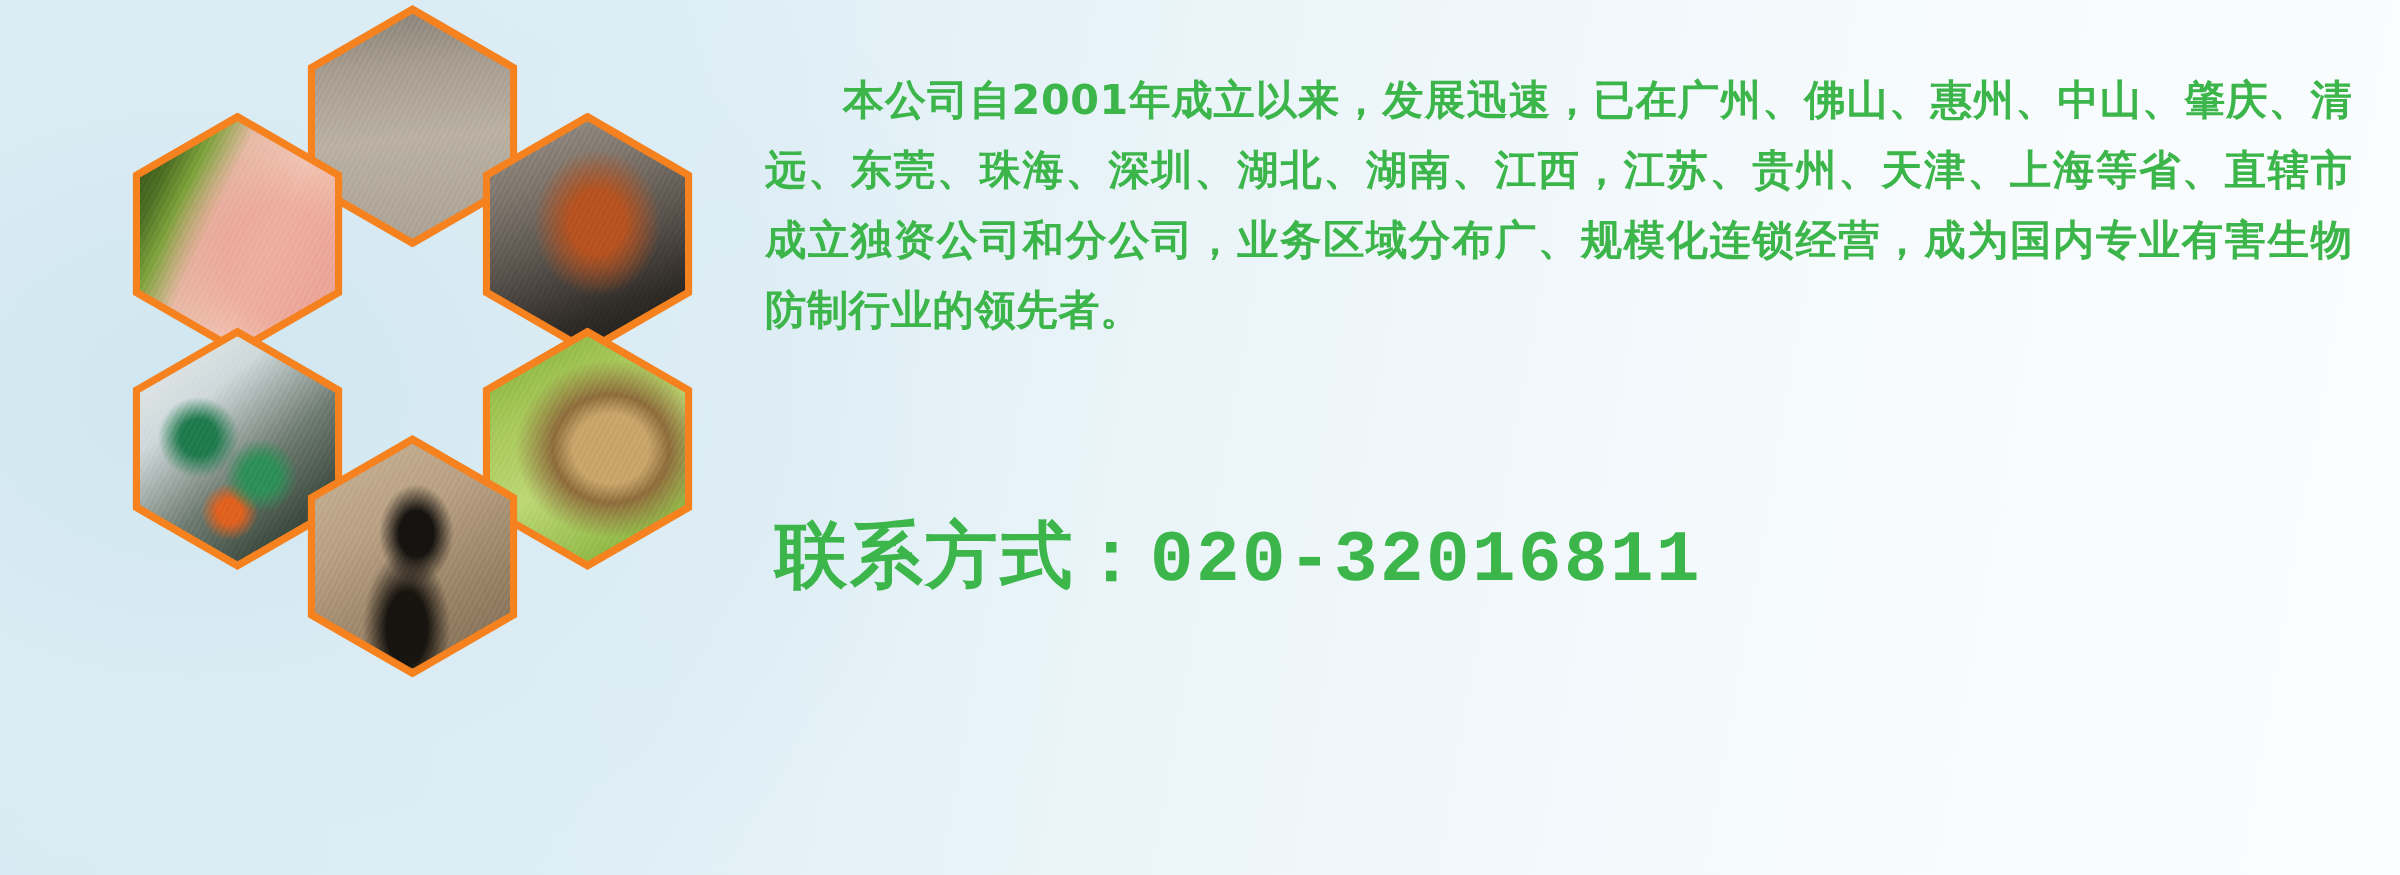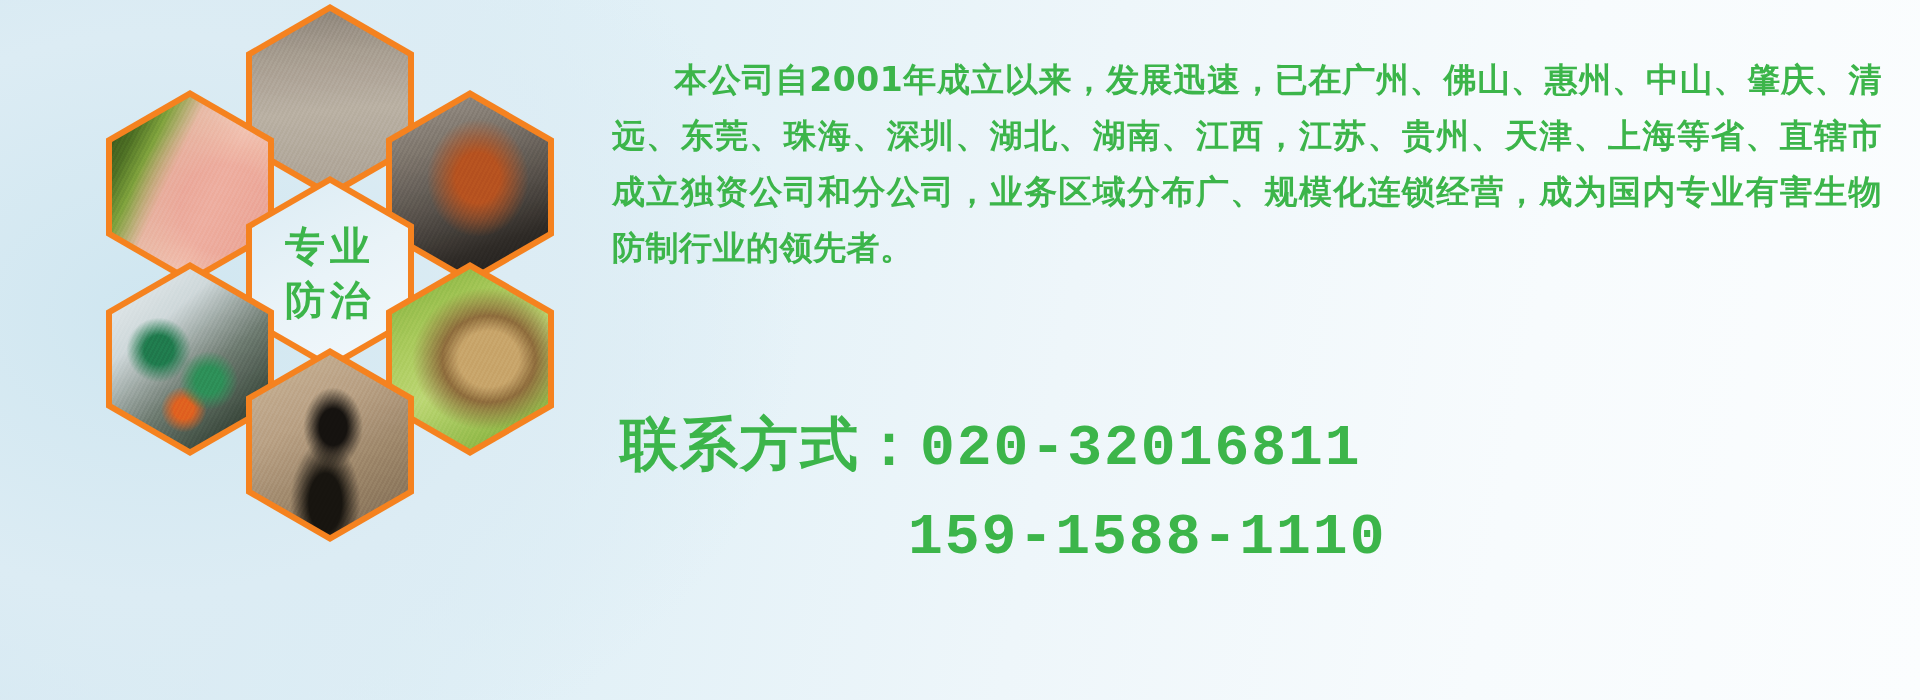--- a/index.html
+++ b/index.html
@@ -137,28 +137,20 @@
       </div>
     </div>
 
     <div class="hex hx-roach">
       <div class="inner">
         <div class="photo ph-roach"></div>
         <div class="tex"></div>
       </div>
     </div>
 
-    <div class="hex hx-center">
-      <div class="inner">
-        <div class="center-text">
-          <div class="l1">专业</div>
-          <div class="l2">防治</div>
-        </div>
-      </div>
-    </div>
 
     <div class="hex hx-flies">
       <div class="inner">
         <div class="photo ph-flies"></div>
         <div class="tex"></div>
       </div>
     </div>
 
     <div class="hex hx-bug">
       <div class="inner">
@@ -177,18 +169,15 @@
   </div>
 
   <div id="copy">
     <div id="paragraph"><span class="indent"></span>本公司自2001年成立以来，发展迅速，已在广州、佛山、惠州、中山、肇庆、清远、东莞、珠海、深圳、湖北、湖南、江西，江苏、贵州、天津、上海等省、直辖市成立独资公司和分公司，业务区域分布广、规模化连锁经营，成为国内专业有害生物防制行业的领先者。</div>
   </div>
 
   <div id="contact">
     <div class="contact-line first">
       <span class="label">联系方式：</span><span class="num">020-32016811</span>
     </div>
-    <div class="contact-line second">
-      <span class="num">159-1588-1110</span>
-    </div>
   </div>
 
 </div>
 
 </body></html>

